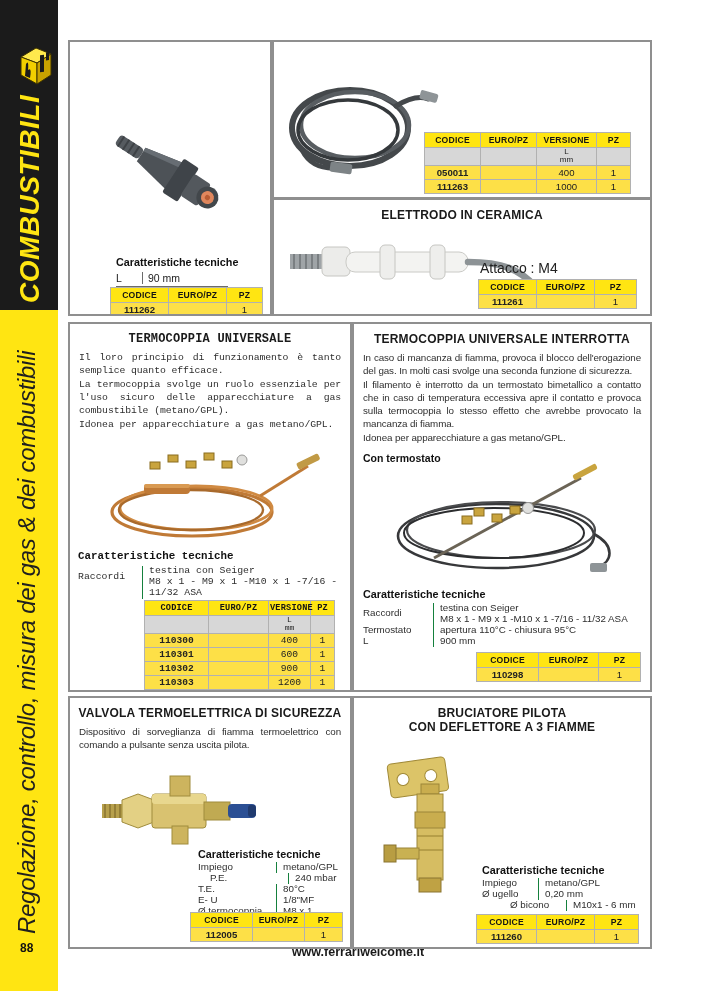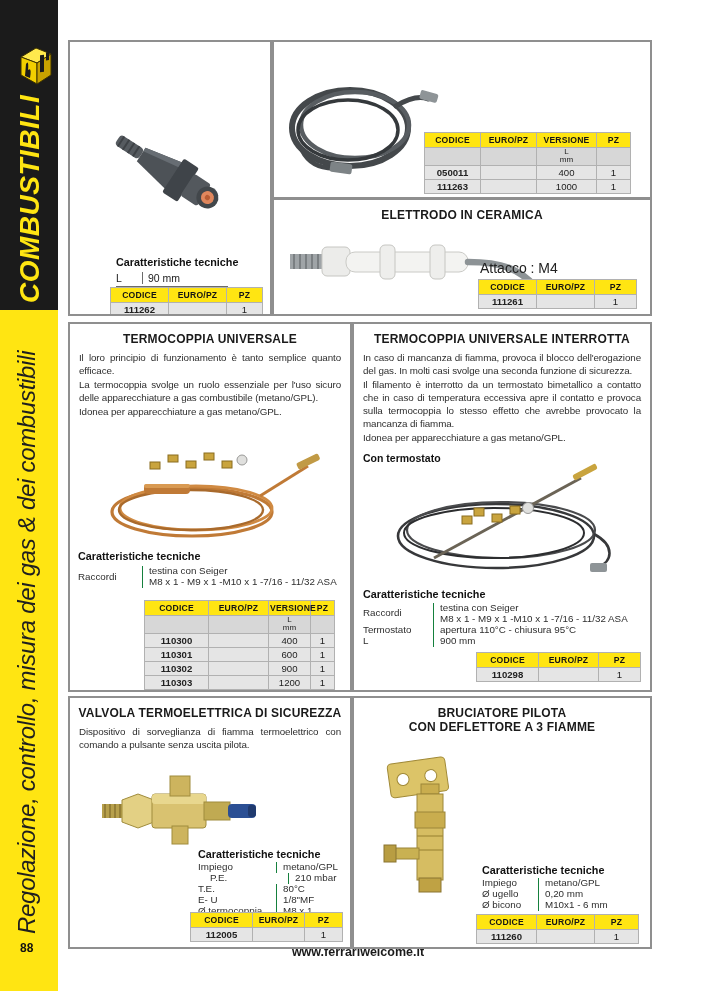--- a/index.html
+++ b/index.html
@@ -20,21 +20,21 @@
   .specs{position:absolute;font-size:9.8px;color:#2e2e2e;line-height:1.12;}
   .spec-row{display:flex;}
   .spec-label{flex:none;padding-right:4px;}
   .spec-val{border-left:1px solid #15803d;padding-left:6px;}
 
   .pspec{position:absolute;display:flex;font-size:10.5px;color:#222;
          border-bottom:1px solid #6b6b6b;padding-bottom:2px;}
   .pspec .lbl{width:26px;}
   .pspec .val{border-left:1px solid #6b6b6b;padding-left:5px;}
 
-  .ptable{position:absolute;border-collapse:collapse;table-layout:fixed;background:#e5e5e5;}
+  .ptable{position:absolute;border-collapse:collapse;table-layout:fixed;background:#fde047;}
   .ptable th{background:#FFE512;border:1px solid #b1b1b1;font-size:8.6px;font-weight:bold;
              color:#141414;padding:2px 1px;text-align:center;letter-spacing:.2px;}
   .ptable td{border:1px solid #b1b1b1;font-size:9.6px;color:#222;text-align:center;
              padding:1px 2px;height:11px;}
   .ptable td.code{font-weight:bold;}
   .ptable tr.sub td{background:#D7D7D7;font-size:8px;line-height:1.05;padding:0;height:15px;}
 
   .photo{position:absolute;}
 
   
@@ -214,21 +214,21 @@
       <tbody>
           <tr>
         <td class="code">111261</td>
         <td></td>
         <td>1</td>
       </tr>
         </tbody>
     </table>
   </div>
 
-  <div class="box" style="left:68px;top:322px;width:280px;height:366px;">
+  <div class="box" style="left:68px;top:322px;width:280px;height:366px;font-family:Liberation Mono, monospace;">
     <div class="box-title">TERMOCOPPIA UNIVERSALE</div>
     <div class="paras">
       <p>Il loro principio di funzionamento è tanto semplice quanto efficace.</p>
       <p>La termocoppia svolge un ruolo essenziale per l'uso sicuro delle apparecchiature a gas combustibile (metano/GPL).</p>
       <p>Idonea per apparecchiature a gas metano/GPL.</p>
     </div>
 
     <svg class="photo" style="left:22px;top:126px;" width="235" height="96" viewBox="0 0 235 96">
       <g fill="none">
         <ellipse cx="100" cy="62" rx="80" ry="24" stroke="#c07a36" stroke-width="3.2"></ellipse>
@@ -409,21 +409,21 @@
     </svg>
 
     <div class="tech" style="left:128px;top:150px;">Caratteristiche tecniche</div>
     <div class="specs" style="left:128px;top:164px;width:144px;">
       <div class="spec-row">
         <div class="spec-label" style="width:74px;">Impiego</div>
         <div class="spec-val">metano/GPL</div>
       </div>
       <div class="spec-row">
         <div class="spec-label" style="width:74px;margin-left:12px;">P.E.</div>
-        <div class="spec-val">210 mbar</div>
+        <div class="spec-val">240 mbar</div>
       </div>
       <div class="spec-row">
         <div class="spec-label" style="width:74px;">T.E.</div>
         <div class="spec-val">80°C</div>
       </div>
       <div class="spec-row">
         <div class="spec-label" style="width:74px;">E- U</div>
         <div class="spec-val">1/8"MF</div>
       </div>
       <div class="spec-row">
@@ -483,21 +483,21 @@
     <div class="specs" style="left:128px;top:180px;width:160px;">
       <div class="spec-row">
         <div class="spec-label" style="width:52px;">Impiego</div>
         <div class="spec-val">metano/GPL</div>
       </div>
       <div class="spec-row">
         <div class="spec-label" style="width:52px;">Ø ugello</div>
         <div class="spec-val">0,20 mm</div>
       </div>
       <div class="spec-row">
-        <div class="spec-label" style="width:52px;">Ø bicono</div>
+        <div class="spec-label" style="width:52px;margin-left:28px;">Ø bicono</div>
         <div class="spec-val">M10x1 - 6 mm</div>
       </div>
     </div>
 
     <table class="ptable" style="left:122px;top:216px;width:162px;">
       <colgroup>
           <col style="width:60px">
           <col style="width:58px">
           <col style="width:44px">
         </colgroup>

